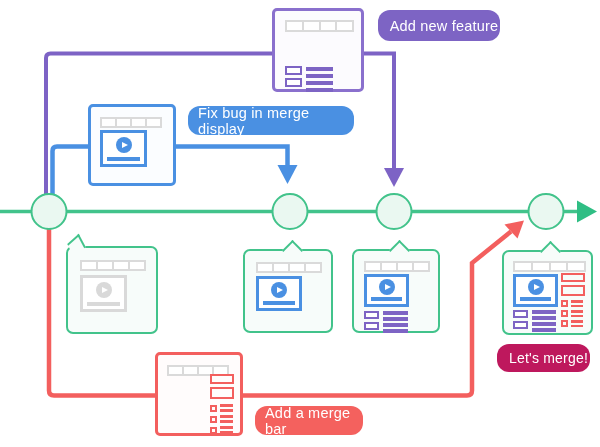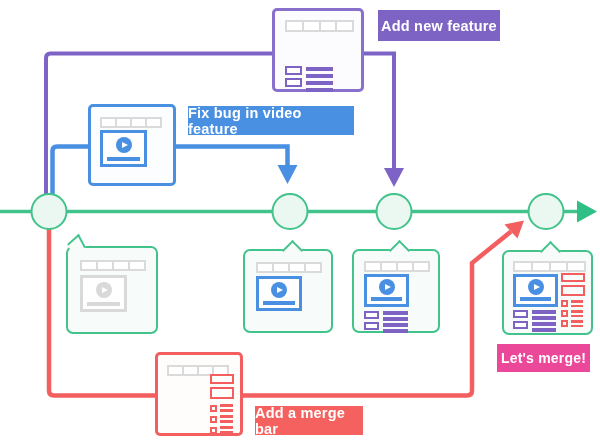--- a/index.html
+++ b/index.html
@@ -52,26 +52,26 @@
   
   .sblock{position:absolute;display:flex;flex-direction:column;}
   .sb-rect{border:2px solid #f35f5e;background:transparent;box-sizing:border-box;}
   .sb-row{display:flex;gap:3px;align-items:center;}
   .sb-sq{width:7px;height:7px;border:2px solid #f35f5e;box-sizing:border-box;}
   .sb-bars{display:flex;flex-direction:column;gap:2px;}
   .sb-bar{width:13px;height:3px;background:#f35f5e;}
 
   
   .pill{position:absolute;display:flex;align-items:center;justify-content:center;
-        color:#fff;font-size:14.5px;font-weight:700;letter-spacing:.2px;
-        border-radius:0;z-index:3;box-sizing:border-box;}
+        color:#fff;font-size:14.5px;font-weight:400;letter-spacing:.2px;
+        border-radius:12px;z-index:3;box-sizing:border-box;padding-left:10px;}
   .pill.purple{background:#7d64c4;}
   .pill.blue{background:#4a90e2;}
   .pill.red{background:#f4615e;}
-  .pill.green{background:#ec4899;text-align:center;}
+  .pill.green{background:#be185d;text-align:center;}
 </style>
 </head>
 <body>
 
 <svg class="layer" width="600" height="447" viewBox="0 0 600 447">
 
   <path d="M 46 202 V 58 Q 46 53.5 50.5 53.5 H 394 V 170" fill="none" stroke="#7d63c5" stroke-width="4"></path>
   <polygon points="384,168 404,168 394,187" fill="#7d63c5"></polygon>
 
   <path d="M 52.5 202 V 151 Q 52.5 146.5 57 146.5 H 287.5 V 167" fill="none" stroke="#4a90e2" stroke-width="4.5"></path>
@@ -266,15 +266,15 @@
     <div class="fcol" style="gap:2.5px;">
       <div class="fb-bar" style="width:24px;height:3.5px;"></div>
       <div class="fb-bar" style="width:24px;height:3.5px;"></div>
       <div class="fb-bar" style="width:24px;height:3.5px;"></div>
       <div class="fb-bar" style="width:24px;height:3.5px;"></div>
     </div>
   </div>
 </div>
 
 <div class="pill purple" style="left:378px;top:10px;width:122px;height:31px;">Add new feature</div>
-<div class="pill blue" style="left:188px;top:106px;width:166px;height:29px;">Fix bug in video feature</div>
+<div class="pill blue" style="left:188px;top:106px;width:166px;height:29px;">Fix bug in merge display</div>
 <div class="pill red" style="left:255px;top:406px;width:108px;height:29px;">Add a merge bar</div>
 <div class="pill green" style="left:497px;top:344px;width:93px;height:28px;font-size:14px;">Let's merge!</div>
 
 </body></html>

